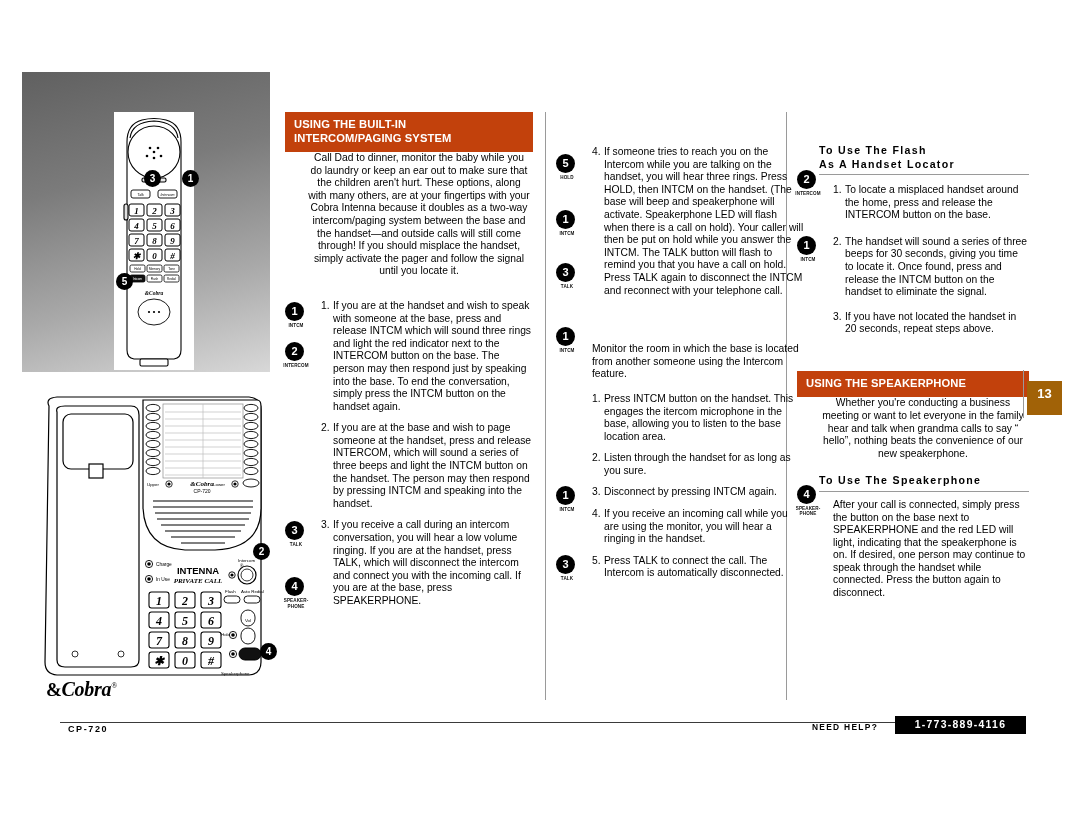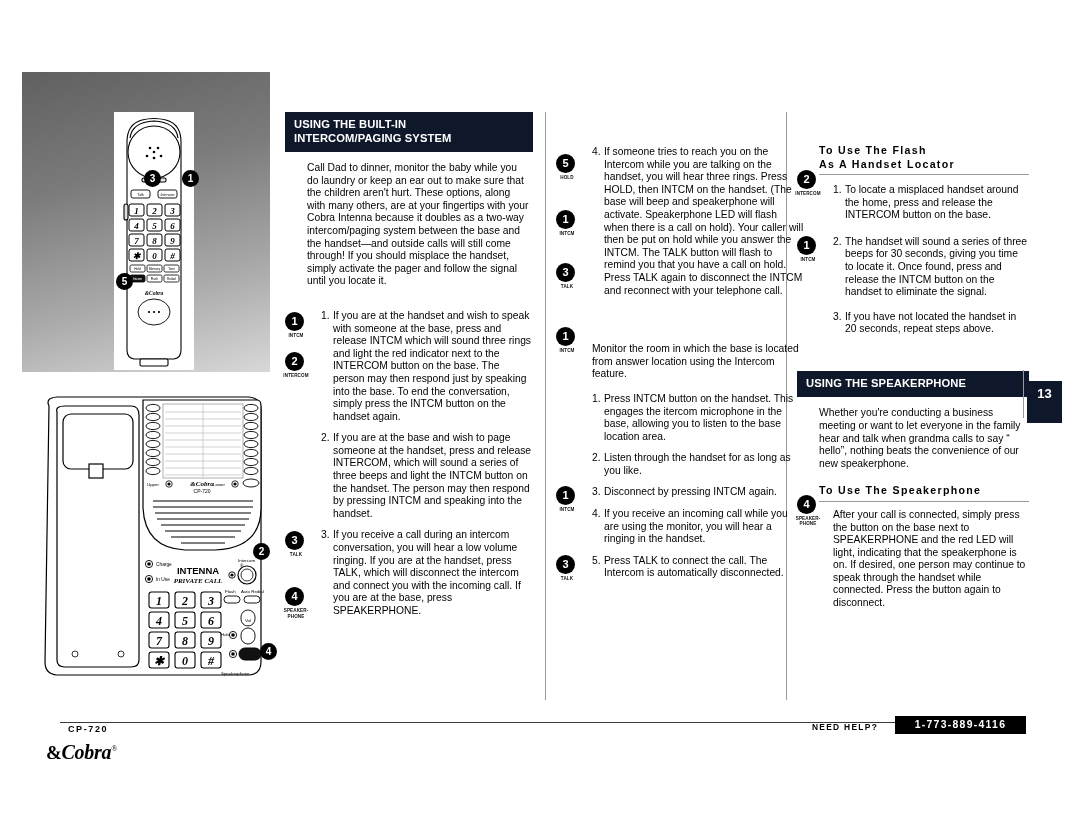--- a/index.html
+++ b/index.html
@@ -87,36 +87,36 @@
     top: 112px;
     width: 1px;
     height: 588px;
     background: #9a9a9a;
   }
   #div1 { left: 545px; }
   #div2 { left: 786px; }
 
   
   .section-bar {
-    background: #0f172a;
+    background: #c2410c;
     color: #fff;
     font-weight: bold;
     font-size: 11.2px;
     letter-spacing: 0.1px;
     padding: 6px 26px 7px 9px;
     line-height: 13.5px;
     box-sizing: border-box;
   }
   .section-bar .ln { display: block; }
 
   
   .body-text {
     padding-left: 22px;
     padding-right: 2px;
-    margin-top: 10px;
+    text-align: center;
   }
   .body-text p { margin: 0 0 0 0; }
 
   
   .subhead {
     font-weight: bold;
     font-size: 10.6px;
     letter-spacing: 1.3px;
     margin-left: 22px;
     padding-bottom: 3px;
@@ -173,22 +173,22 @@
 
   
   .plain-block { display: flex; margin-top: 7px; }
 
   
   .page-num {
     position: absolute;
     left: 1027px;
     top: 381px;
     width: 35px;
-    height: 42px;
-    background: #0f172a;
+    height: 34px;
+    background: #a16207;
     color: #fff;
     font-weight: bold;
     font-size: 13px;
     line-height: 25px;
     text-align: center;
   }
   .page-num-rule {
     position: absolute;
     left: 1023px;
     top: 370px;
@@ -202,21 +202,21 @@
     position: absolute;
     left: 60px;
     top: 722px;
     width: 965px;
     height: 1px;
     background: #3a3a3a;
   }
   .cobra-logo {
     position: absolute;
     left: 46px;
-    top: 741px;
+    top: 678px;
     font-family: "Liberation Serif", serif;
     font-style: italic;
     font-weight: bold;
     font-size: 20px;
     letter-spacing: -0.3px;
   }
   .cobra-logo .amp {
     font-family: "Liberation Serif", serif;
     font-size: 19px;
     font-style: normal;
@@ -605,42 +605,42 @@
 
     <div style="height:30px"></div>
 
 
     <div class="plain-block">
       <div class="step-gutter">
         <div class="gbadge" style="top:-16px;">1</div>
         <div class="glabel" style="top:5px;">INTCM</div>
       </div>
       <div class="step-body">
-        <span>Monitor the room in which the base  is located from answer location using the Intercom feature.</span>
+        <span>Monitor the room in which the base  is located from another someone using the Intercom feature.</span>
       </div>
     </div>
 
     <div class="steps" style="margin-top:12px;">
 
       <div class="step">
         <div class="step-gutter"></div>
         <div class="step-body">
           <div class="step-row">
             <span class="step-num">1.</span>
             <span class="step-txt">Press INTCM button on the handset. This engages the itercom microphone in the base, allowing you to listen to the base location area.</span>
           </div>
         </div>
       </div>
 
       <div class="step">
         <div class="step-gutter"></div>
         <div class="step-body">
           <div class="step-row">
             <span class="step-num">2.</span>
-            <span class="step-txt">Listen through the handset for as long as you like.</span>
+            <span class="step-txt">Listen through the handset for as long as you sure.</span>
           </div>
         </div>
       </div>
 
       <div class="step">
         <div class="step-gutter">
           <div class="gbadge" style="top:0px;">1</div>
           <div class="glabel" style="top:21px;">INTCM</div>
         </div>
         <div class="step-body">

